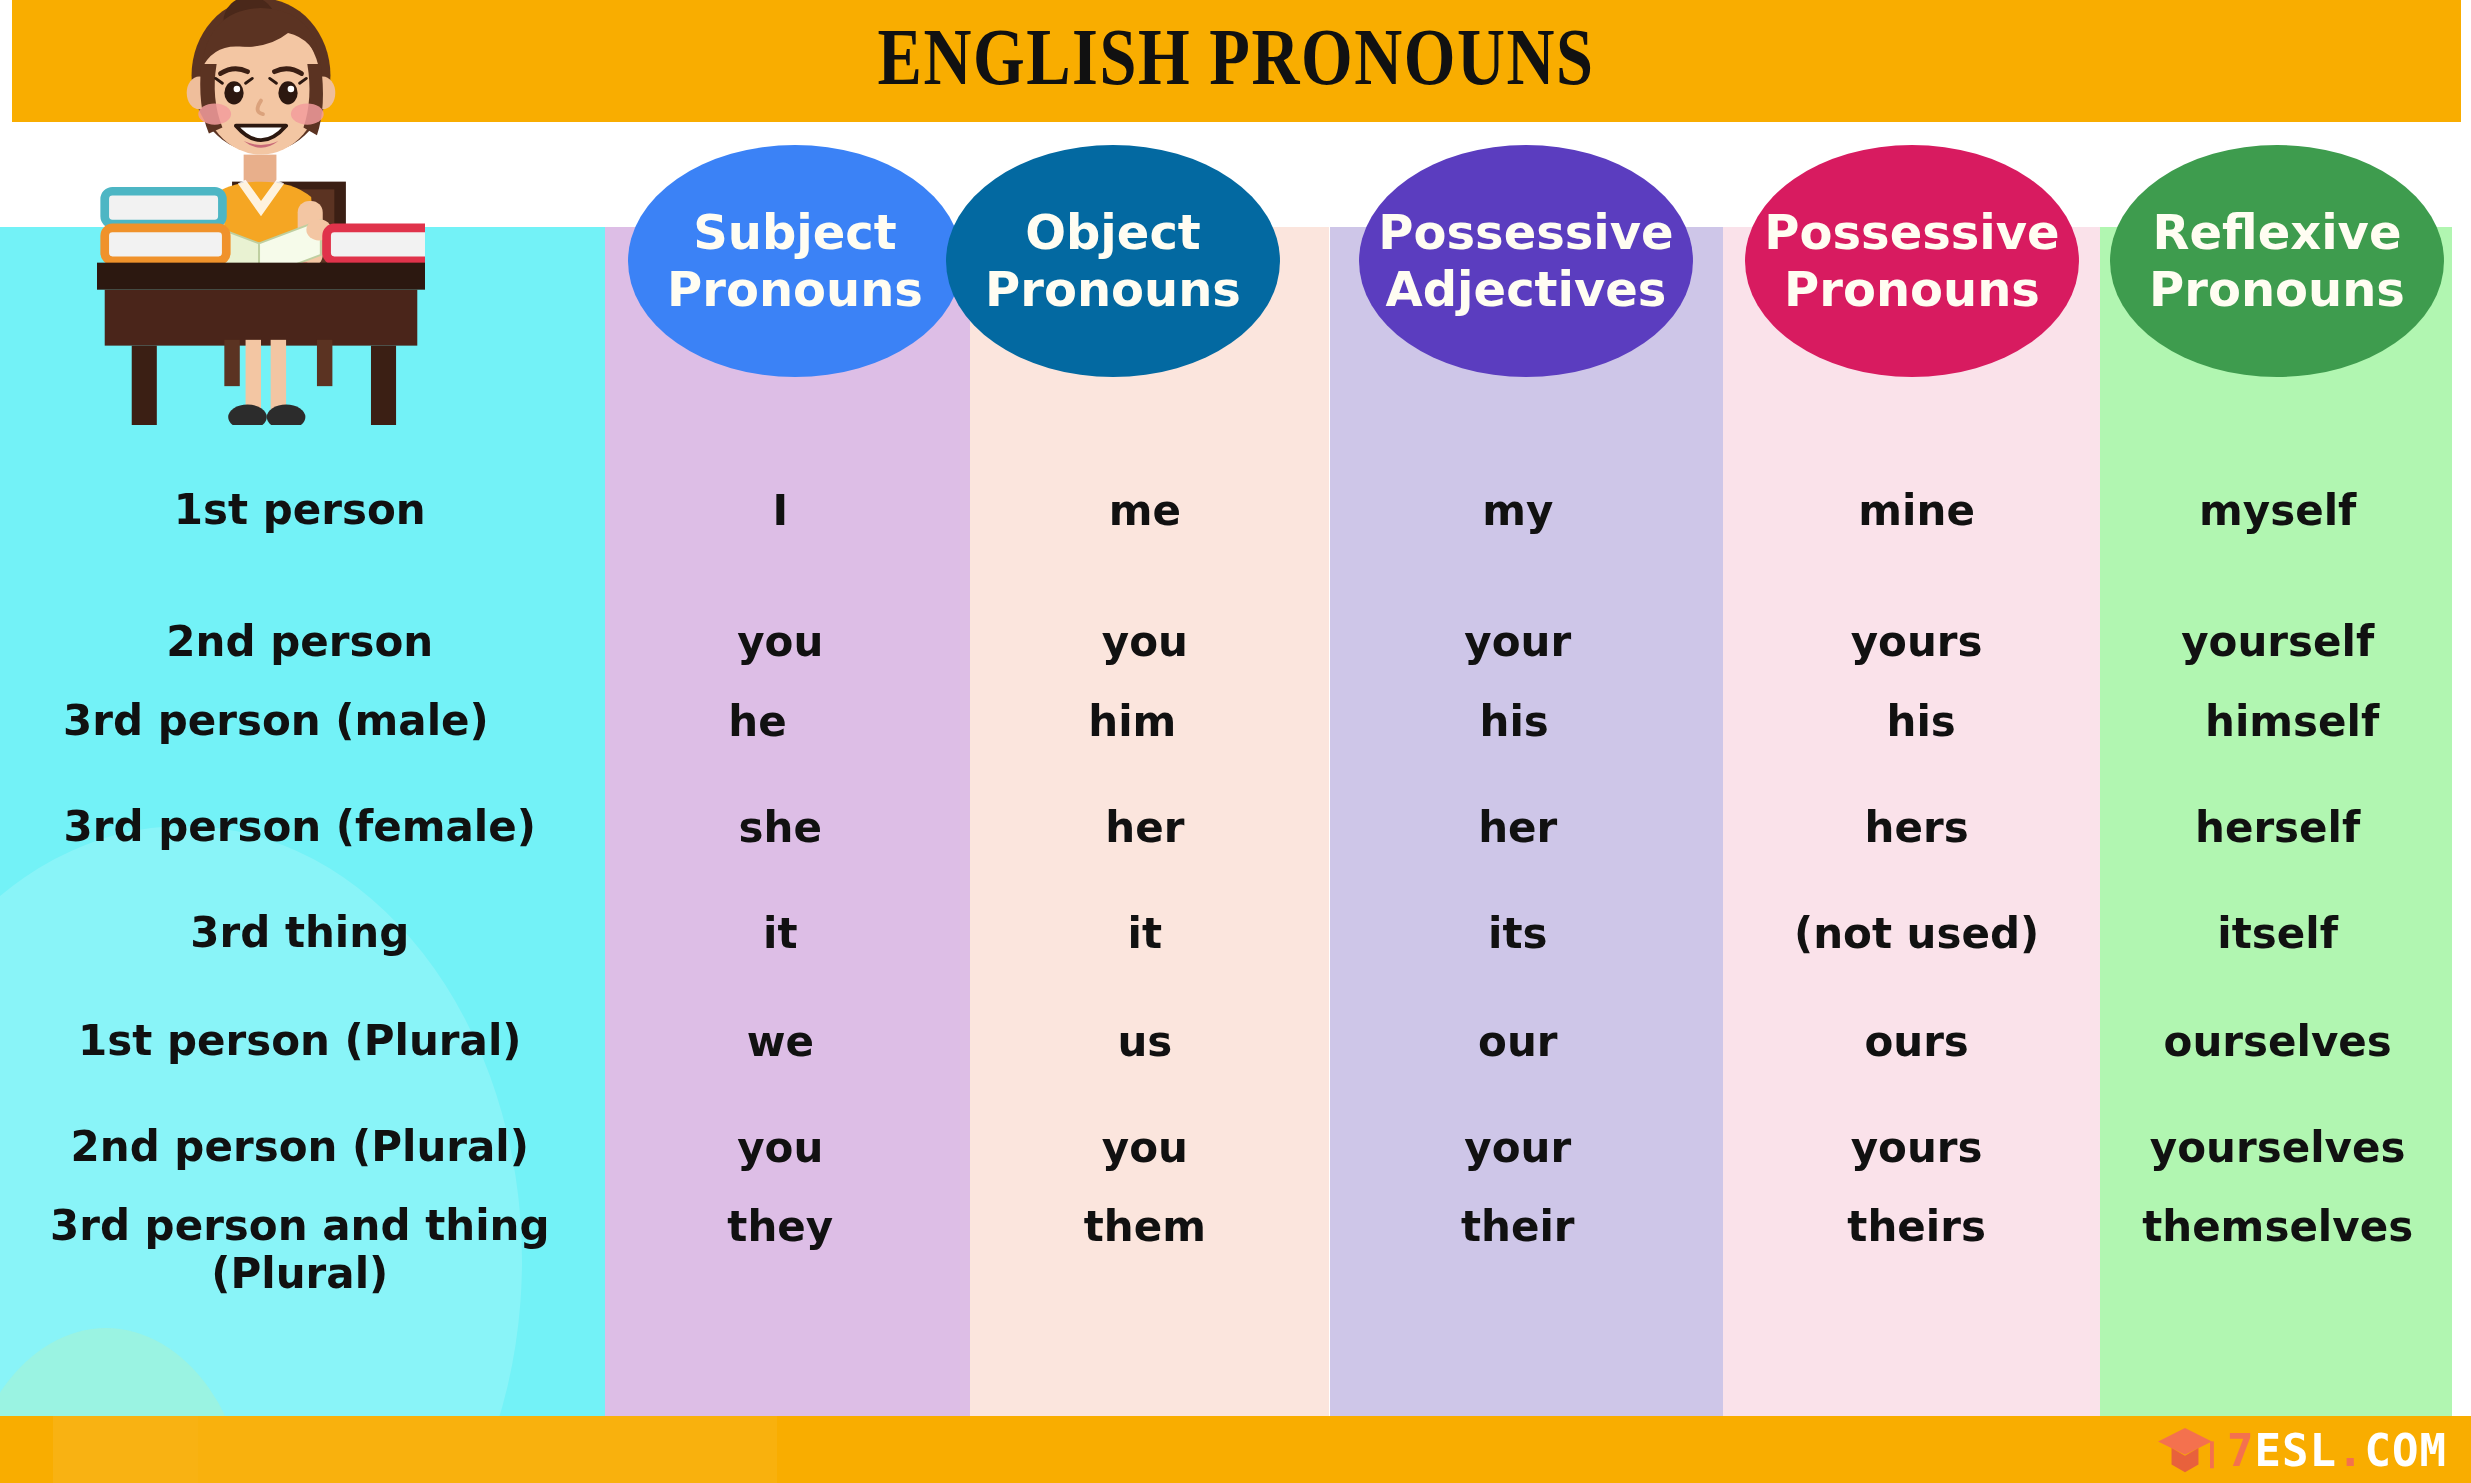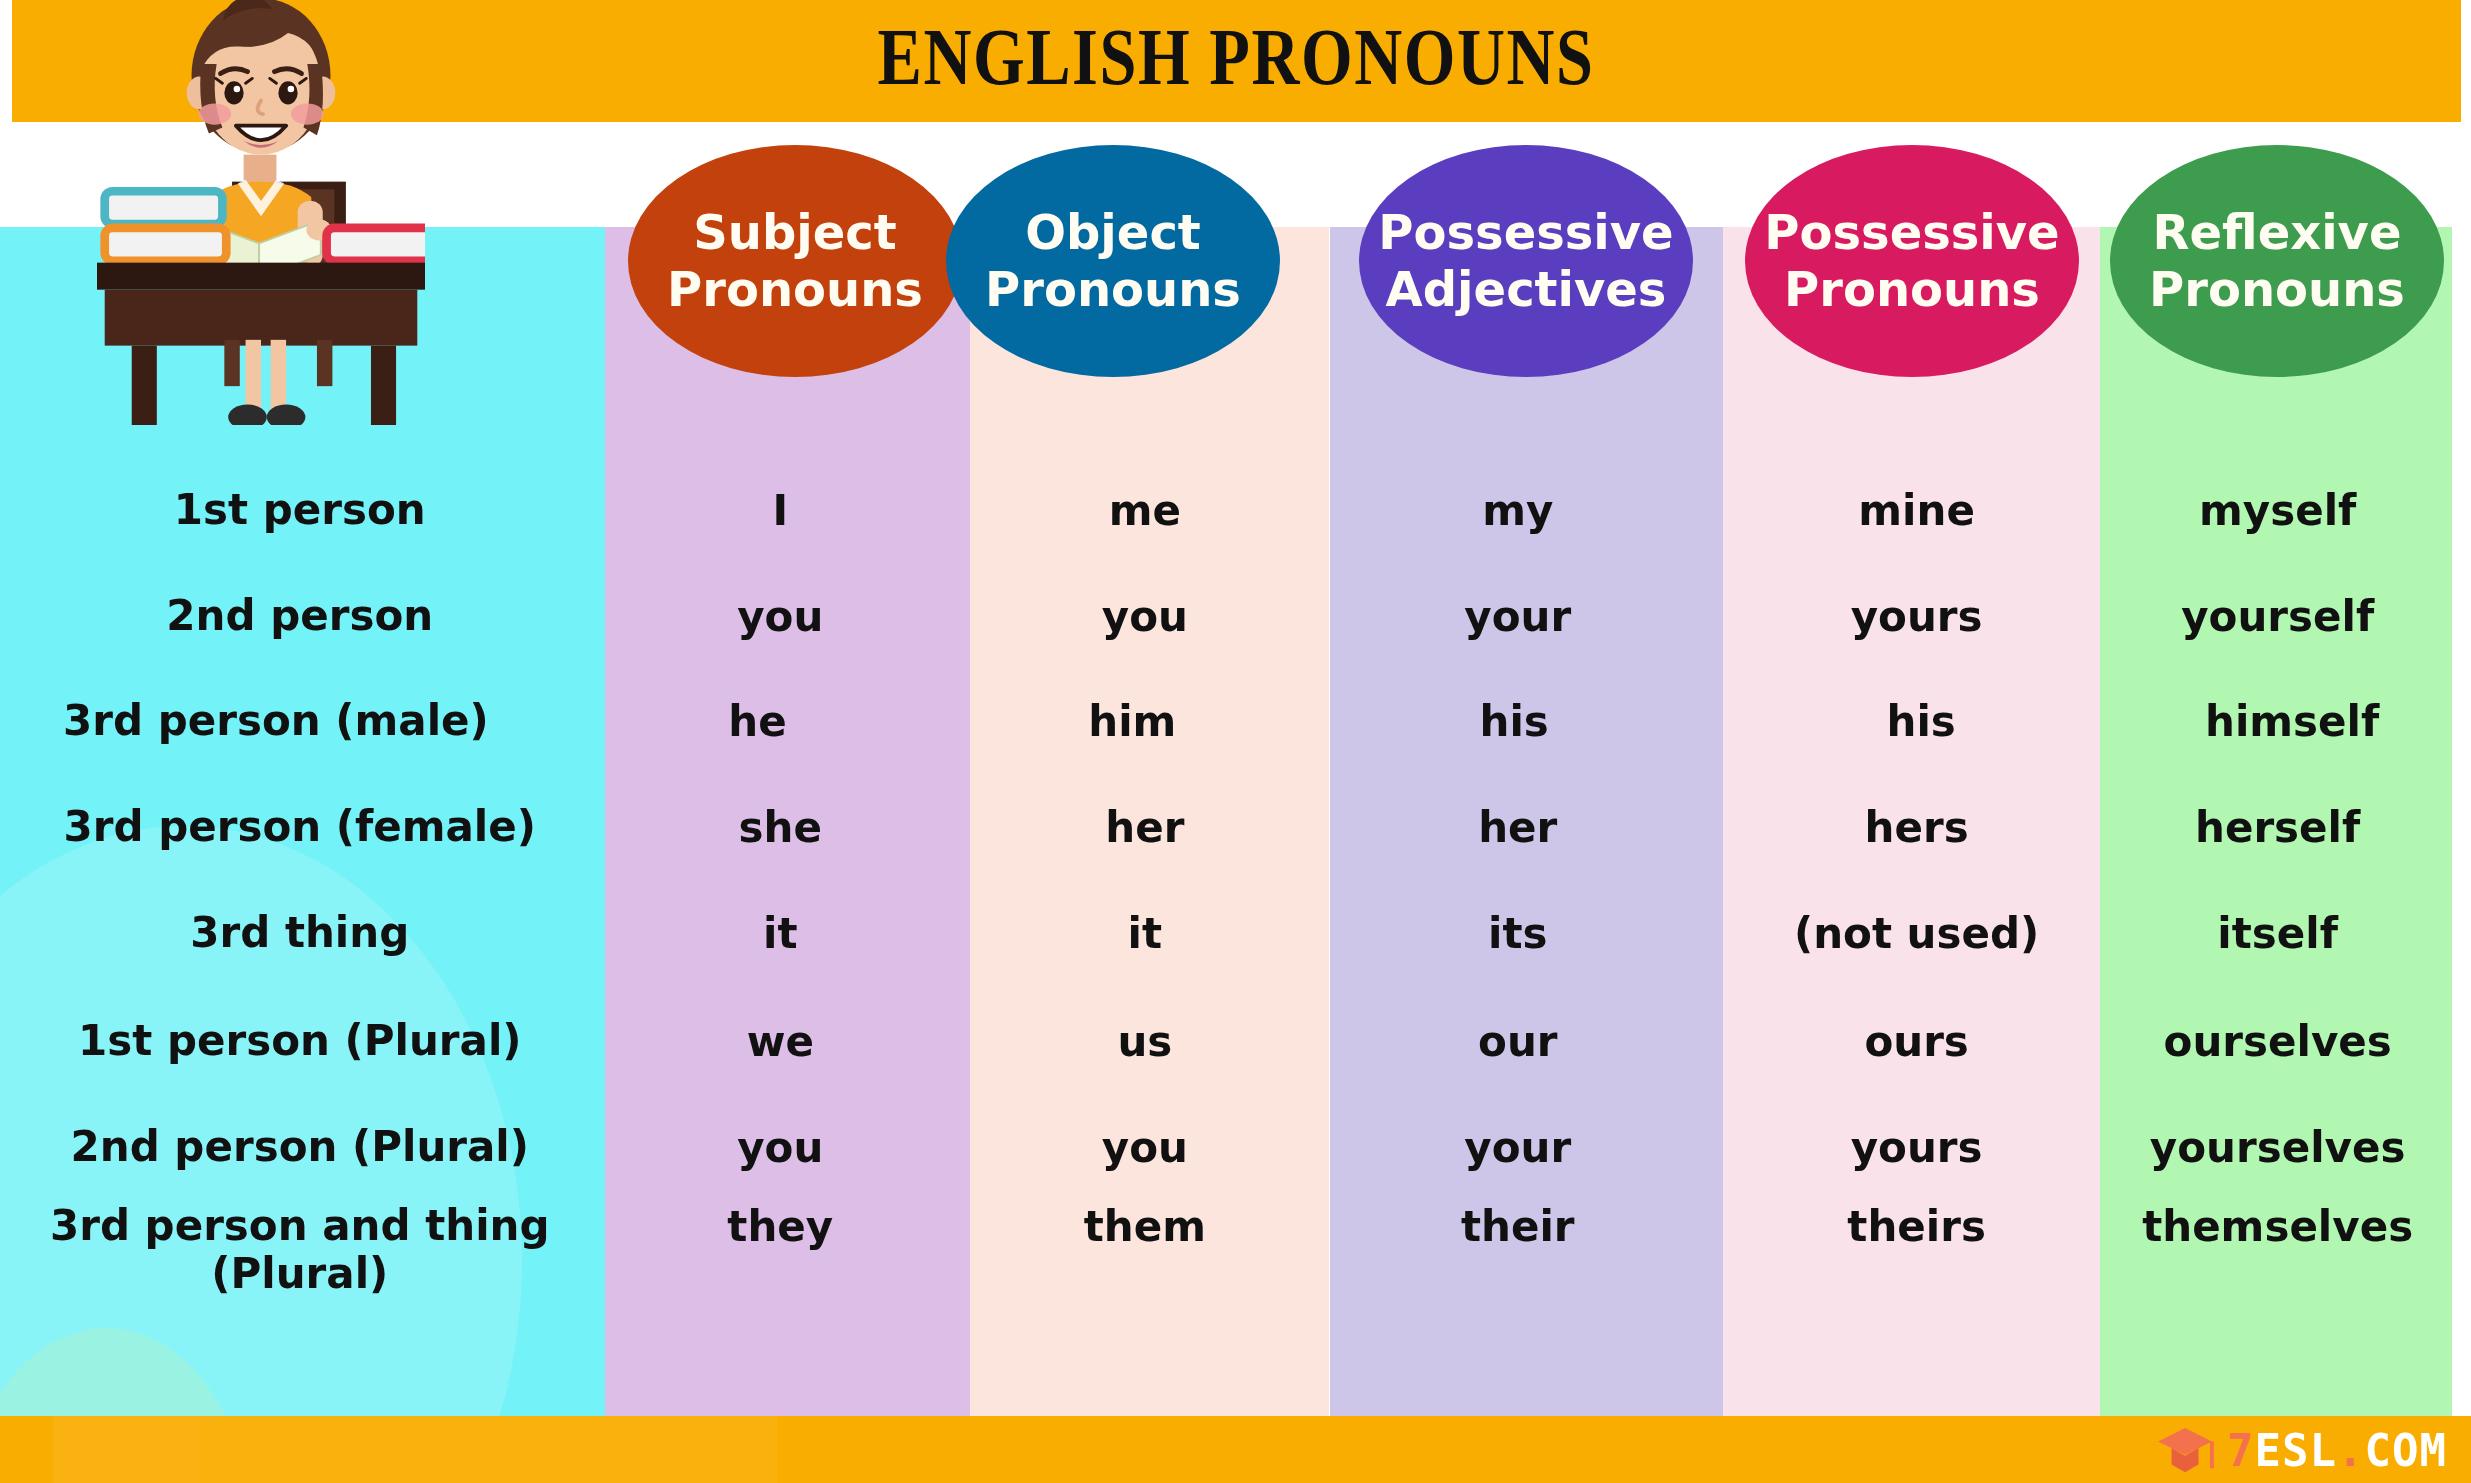--- a/index.html
+++ b/index.html
@@ -99,21 +99,21 @@
     font-family: "DejaVu Sans", sans-serif;
     font-weight: bold;
     font-size: 48px;
     line-height: 1.18;
     color: #FFFDF2;
     box-sizing: border-box;
     padding: 0 7.7px;
     z-index: 5;
   }
   .oval span { display: block; white-space: nowrap; }
-  .oval-1 { left: 628px;  background: #c2410c; }
+  .oval-1 { left: 628px;  background: #3b82f6; }
   .oval-2 { left: 946px; background: #0369a1; text-align: center; }
   .oval-3 { left: 1359px; background: #5B3DBF; }
   .oval-4 { left: 1745px; background: #D81B60; }
   .oval-5 { left: 2110px; background: #3E9C4E; }
 
   
   .table-body {
     position: absolute;
     left: 0;
     top: 381px;
@@ -322,21 +322,21 @@
 
     <div class="row" style="top:79px;height:100px;">
       <div class="cell cell-label">1st person</div>
       <div class="cell cell-v1">I</div>
       <div class="cell cell-v2">me</div>
       <div class="cell cell-v3">my</div>
       <div class="cell cell-v4">mine</div>
       <div class="cell cell-v5">myself</div>
     </div>
 
-    <div class="row" style="top:185px;height:100px;">
+    <div class="row" style="top:185px;height:100px;align-items:flex-end;">
       <div class="cell cell-label">2nd person</div>
       <div class="cell cell-v1">you</div>
       <div class="cell cell-v2">you</div>
       <div class="cell cell-v3">your</div>
       <div class="cell cell-v4">yours</div>
       <div class="cell cell-v5">yourself</div>
     </div>
 
     <div class="row" style="top:292px;height:97px;gap:40px;">
       <div class="cell cell-label">3rd person (male)</div>

